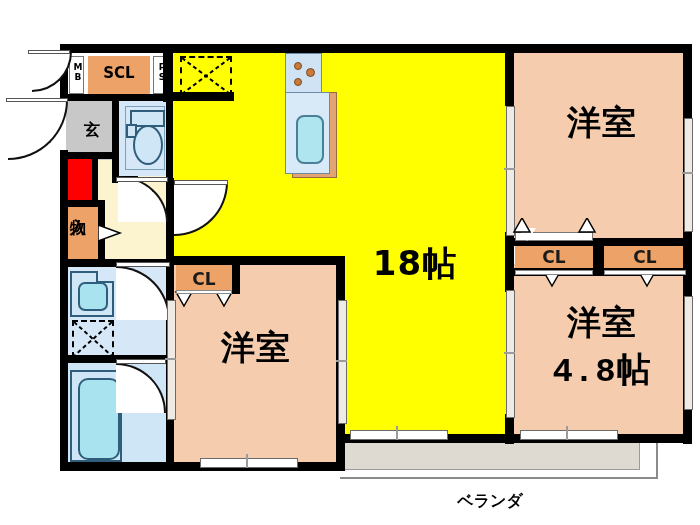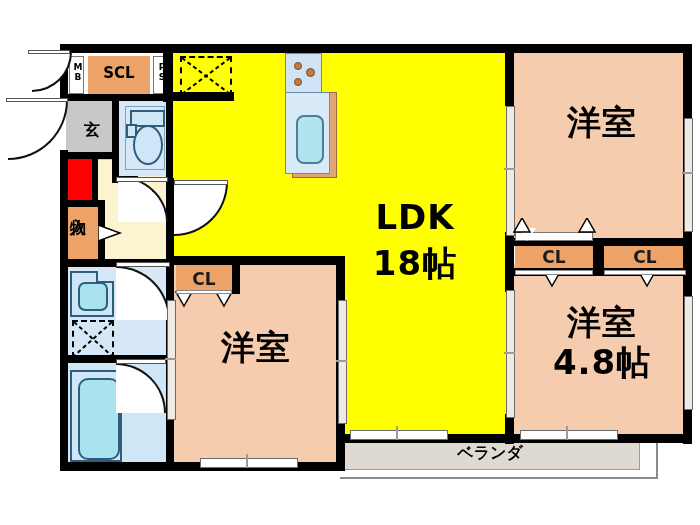--- a/index.html
+++ b/index.html
@@ -26,21 +26,21 @@
   
   .lbl{position:absolute;color:#000;text-align:center;line-height:1;white-space:nowrap;
        font-family:"DejaVu Sans","Liberation Sans",sans-serif;font-weight:bold;}
   .lbl-ldk{font-size:34px;letter-spacing:1px;}
   .lbl-room{font-size:34px;letter-spacing:1px;}
   .lbl-cl{font-size:17px;color:#1a1a1a;font-weight:bold;}
   .lbl-sm{font-size:15px;font-weight:bold;}
   .lbl-tiny{font-size:9px;font-weight:bold;}
   .lbl-vert{writing-mode:vertical-rl;text-orientation:upright;font-size:11px;font-weight:bold;}
   .lbl-vert9{writing-mode:vertical-rl;text-orientation:upright;font-size:9px;font-weight:bold;}
-  .lbl-ver{font-size:16px;font-weight:bold;}
+  .lbl-ver{font-size:16px;font-weight:bold;margin-top:48px;}
   .lbl-red{color:#fe0000;}
 
   
   .arc{position:absolute;border:2px solid #111;background:#ffffff;}
   .arc-br{border-radius:0 0 100% 0;border-top:none;border-left:none;}
   .arc-tr{border-radius:0 100% 0 0;border-bottom:none;border-left:none;}
 
   
   .slide{position:absolute;background:#ffffff;border:1px solid #6b6b6b;}
   .slideV{position:absolute;background:#efeae4;border:1px solid #6b6b6b;}
@@ -239,27 +239,26 @@
     <polygon points="52,16 60,2 44,2" fill="#ffffff" stroke="#000" stroke-width="1.5"></polygon>
   </svg>
   <div class="abs f-white" style="left:176px;top:290px;width:56px;height:4px;border:1px solid #888;"></div>
   <div class="abs f-white" style="left:515px;top:270px;width:78px;height:5px;border:1px solid #888;"></div>
   <div class="abs f-white" style="left:604px;top:270px;width:82px;height:5px;border:1px solid #888;"></div>
 
   <svg class="abs" style="left:98px;top:222px;width:26px;height:22px;" viewBox="0 0 26 22">
     <polygon points="0,3 22,11 0,19" fill="#ffffff" stroke="#000" stroke-width="1.5"></polygon>
   </svg>
 
-  <div class="lbl lbl-ldk" style="left:360px;top:200px;width:110px;">LDK</div>
   <div class="lbl lbl-ldk" style="left:358px;top:246px;width:114px;">18帖</div>
 
   <div class="lbl lbl-room" style="left:540px;top:105px;width:124px;">洋室</div>
 
   <div class="lbl lbl-room" style="left:540px;top:305px;width:124px;">洋室</div>
-  <div class="lbl lbl-room" style="left:538px;top:345px;width:128px;">4.8帖</div>
+  <div class="lbl lbl-room" style="left:538px;top:355px;width:128px;font-family:Liberation Mono, monospace;">4.8帖</div>
 
   <div class="lbl lbl-room" style="left:196px;top:330px;width:120px;">洋室</div>
 
   <div class="lbl lbl-sm" style="left:88px;top:66px;width:62px;">SCL</div>
   <div class="lbl lbl-vert9" style="left:71px;top:62px;width:11px;">MB</div>
   <div class="lbl lbl-vert9" style="left:155px;top:62px;width:11px;">PS</div>
   <div class="lbl lbl-tiny" style="left:66px;top:122px;width:52px;font-size:16px;">玄</div>
   <div class="lbl lbl-vert9 lbl-red" style="left:71px;top:162px;width:14px;">靴箱</div>
   <div class="lbl lbl-vert" style="left:70px;top:206px;width:16px;font-size:16px;">物入</div>
 

